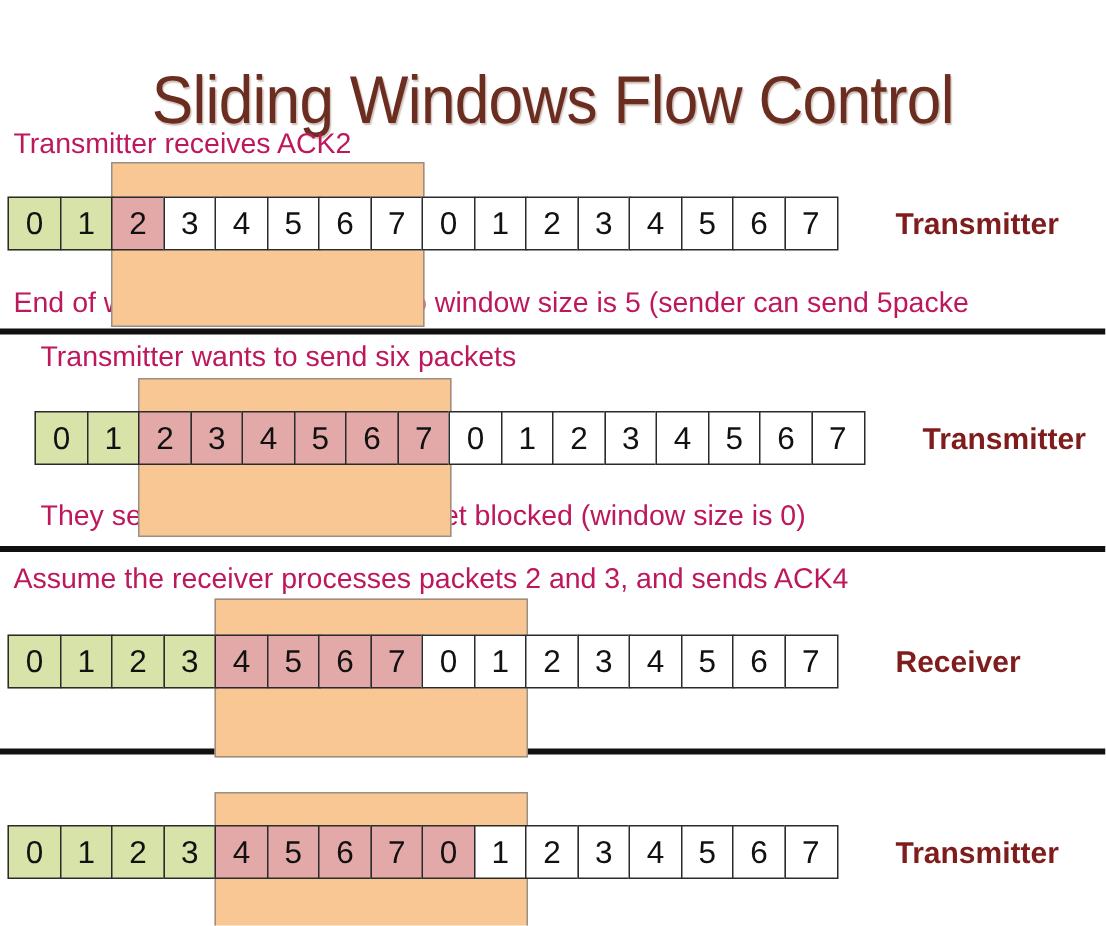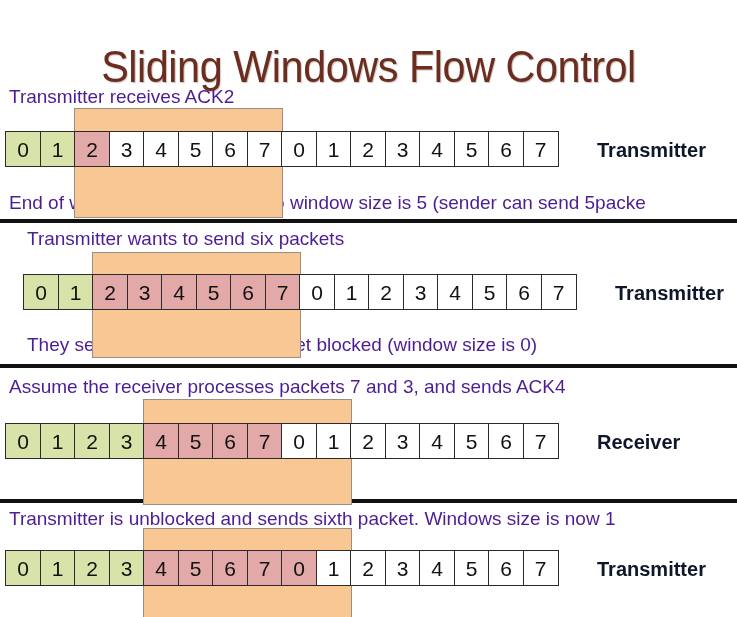--- a/index.html
+++ b/index.html
@@ -54,21 +54,21 @@
   }
   #div-1 { top: 219px; }
   #div-2 { top: 364px; }
   #div-3 { top: 499px; }
 
   .caption {
     position: absolute;
     left: 9px;
     font-size: 19px;
     line-height: 22px;
-    color: #4c1d95;
+    color: #be185d;
     white-space: nowrap;
     font-family: "Liberation Sans", sans-serif;
   }
 
   
   .strip-wrap {
     position: absolute;
     left: 5px;
     width: 732px;
   }
@@ -102,21 +102,21 @@
   }
   .cell:first-child { margin-left: 0; }
   .cell.green { background: #d7e3a8; }
   .cell.pink  { background: #e3a8a8; }
   .cell.white { background: #ffffff; }
 
   .endpoint-label {
     position: absolute;
     font-size: 20px;
     font-weight: bold;
-    color: #0f172a;
+    color: #7f1d1d;
     white-space: nowrap;
     z-index: 3;
     font-family: "Liberation Sans", sans-serif;
   }
 </style>
 </head>
 <body>
 
 <h1 id="slide-title">Sliding Windows Flow Control</h1>
 
@@ -168,21 +168,21 @@
         <div class="cell white">5</div>
         <div class="cell white">6</div>
         <div class="cell white">7</div>
       </div>
       <div class="endpoint-label" style="left: 592px; top: 56px;">Transmitter</div>
     </div>
     <div class="caption" style="top: 108px;">They send 5 of them and then get blocked (window size is 0)</div>
   </div>
 <div class="divider" id="div-2"></div>
 <div class="panel" id="panel-3">
-    <div class="caption" style="top: 5px;">Assume the receiver processes packets 7 and 3, and sends ACK4</div>
+    <div class="caption" style="top: 5px;">Assume the receiver processes packets 2 and 3, and sends ACK4</div>
     <div class="strip-wrap" style="top: 0px; height: 112px;">
       <div class="window-band" style="left: 138px; width: 208.5px; top: 28px; height: 106px;"></div>
       <div class="strip" style="top: 52px;">
         <div class="cell green">0</div>
         <div class="cell green">1</div>
         <div class="cell green">2</div>
         <div class="cell green">3</div>
         <div class="cell pink">4</div>
         <div class="cell pink">5</div>
         <div class="cell pink">6</div>
@@ -194,21 +194,20 @@
         <div class="cell white">4</div>
         <div class="cell white">5</div>
         <div class="cell white">6</div>
         <div class="cell white">7</div>
       </div>
       <div class="endpoint-label" style="left: 592px; top: 60px; text-align: right;">Receiver</div>
     </div>
   </div>
 <div class="divider" id="div-3"></div>
 <div class="panel" id="panel-4">
-    <div class="caption" style="top: 2px;">Transmitter is unblocked and sends sixth packet. Windows size is now 1</div>
     <div class="strip-wrap" style="top: 0px; height: 104px;">
       <div class="window-band" style="left: 138px; width: 208.5px; top: 22px; height: 100px;"></div>
       <div class="strip" style="top: 44px;">
         <div class="cell green">0</div>
         <div class="cell green">1</div>
         <div class="cell green">2</div>
         <div class="cell green">3</div>
         <div class="cell pink">4</div>
         <div class="cell pink">5</div>
         <div class="cell pink">6</div>

